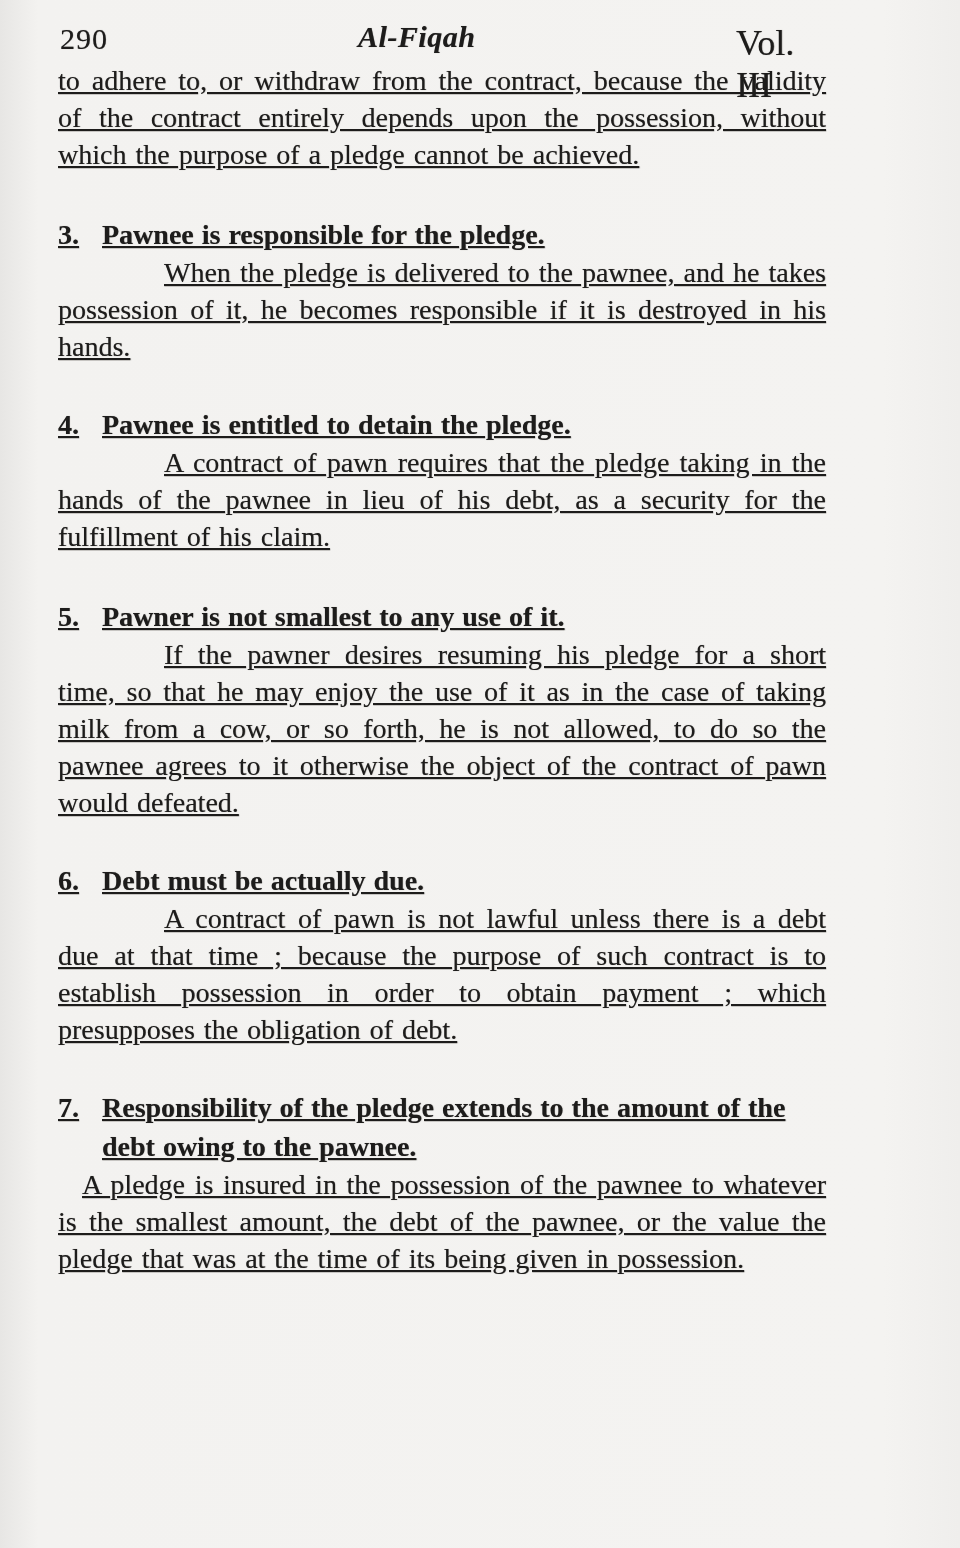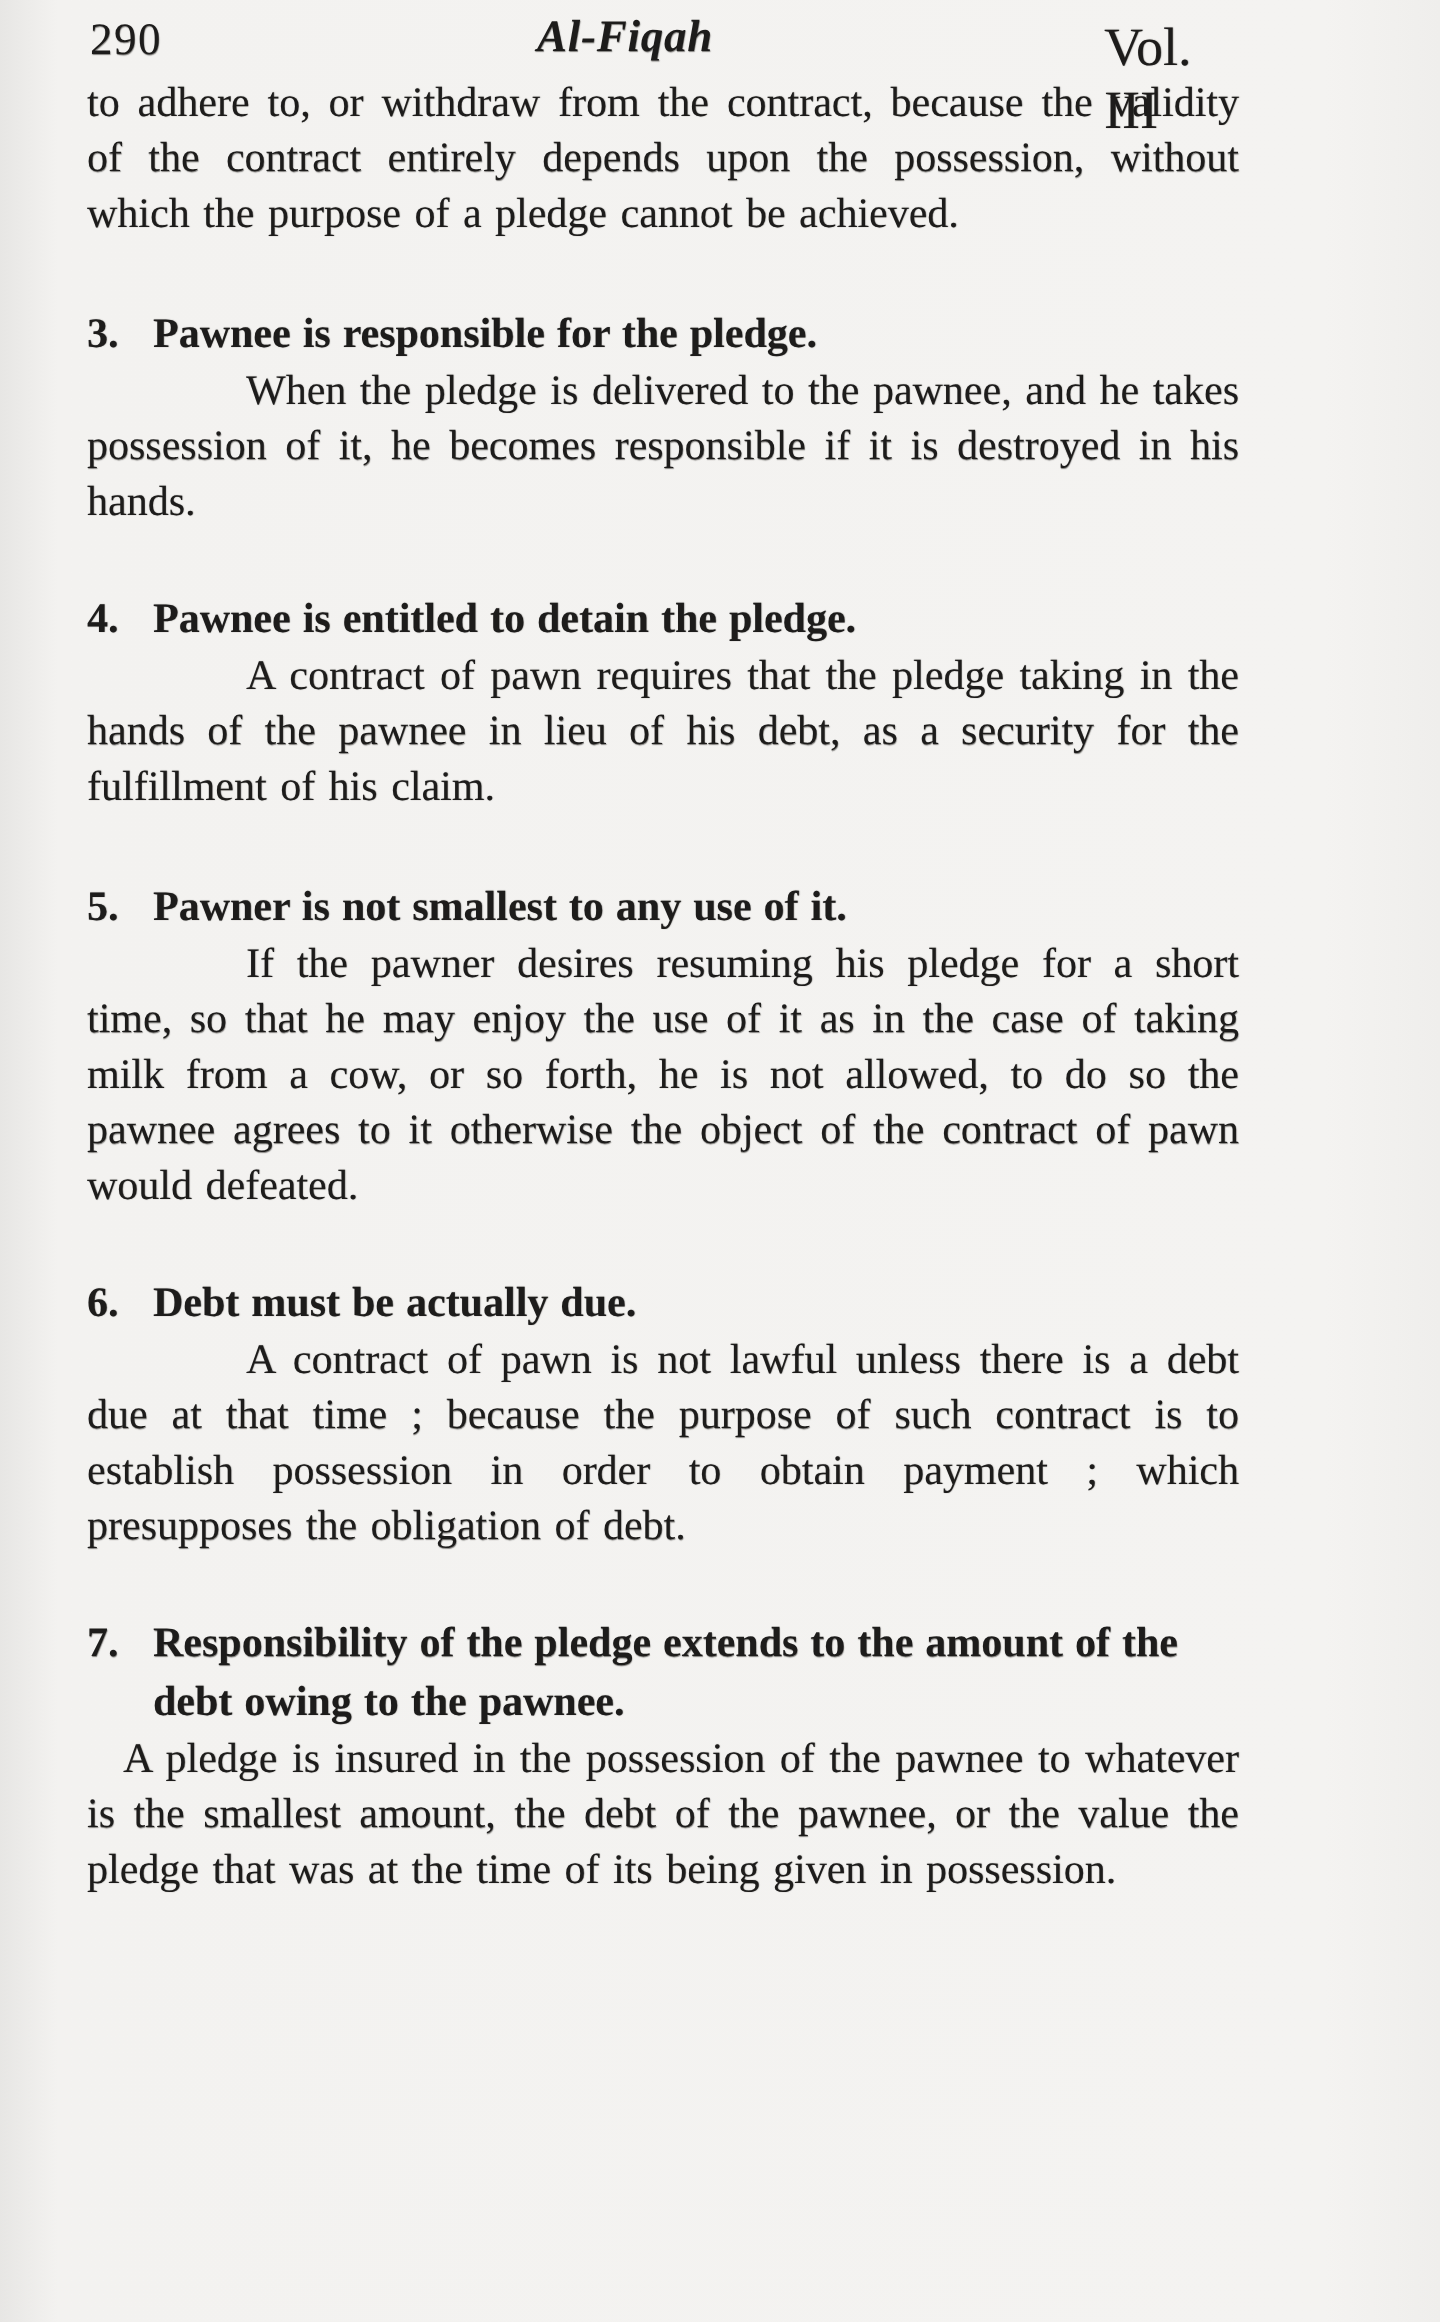--- a/index.html
+++ b/index.html
@@ -12,22 +12,23 @@
     overflow: hidden;
     background: linear-gradient(90deg, #e7e6e4 0%, #f3f2f0 4%, #f4f3f1 92%, #efeeec 100%);
     font-family: "Liberation Serif", "DejaVu Serif", serif;
     color: #1d1c1b;
   }
   .page {
     position: relative;
     width: 884px;
     height: 1548px;
     box-sizing: border-box;
-    padding: 4px 58px;
+    padding: 16px 58px;
     text-shadow: 0.3px 0.4px 0.7px rgba(35, 33, 30, 0.55);
+    text-decoration: underline;
   }
   .page-header {
     position: relative;
     height: 40px;
     padding-top: 6px;
   }
   .page-number {
     position: absolute;
     left: 2px;
     top: 6px;

